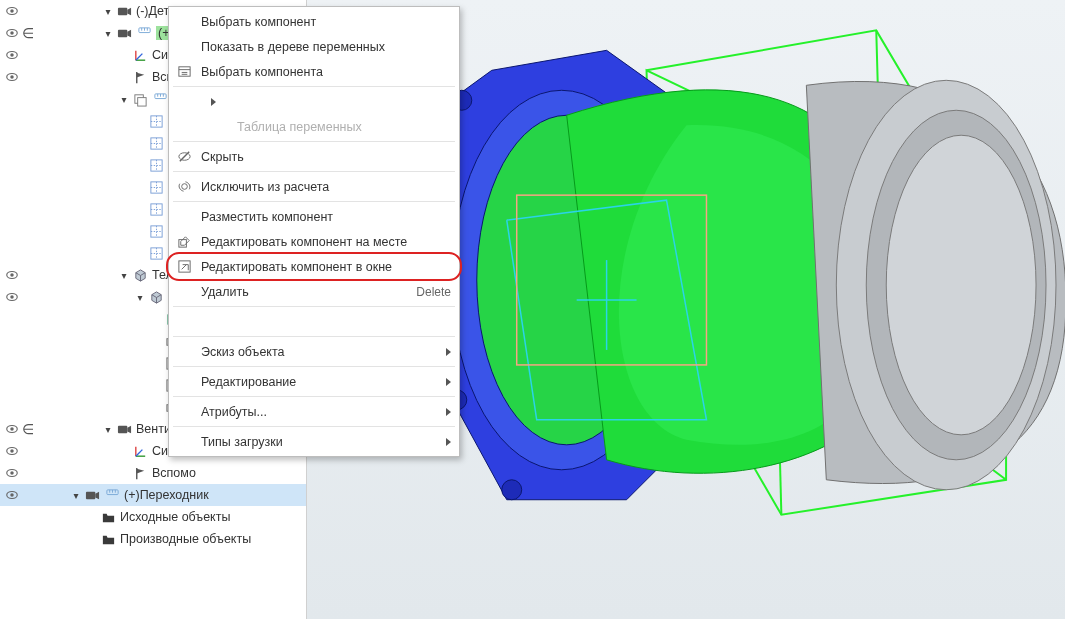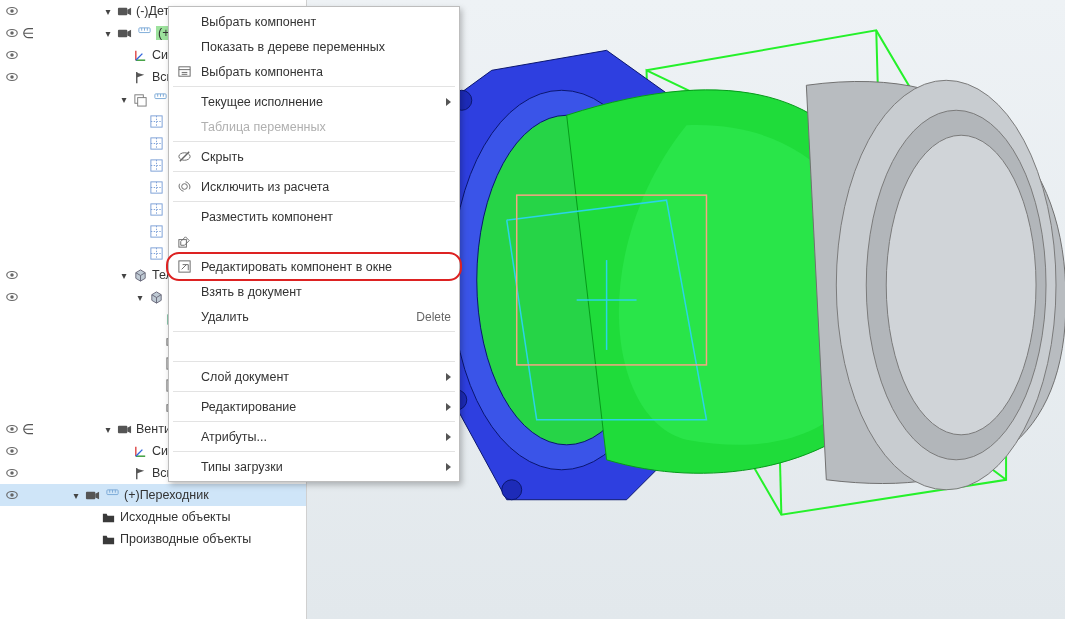--- a/index.html
+++ b/index.html
@@ -97,21 +97,21 @@
     z-index: 100;
     padding: 2px 0;
   }
   .ctx-item {
     display: flex;
     align-items: center;
     height: 25px;
     padding: 0 8px 0 6px;
     position: relative;
   }
-  .ctx-item.disabled { color: #b0b0b0; }
+  .ctx-item.disabled { color: #b0b0b0; gap: 36px; }
   .ctx-icon {
     width: 18px;
     height: 18px;
     display: inline-flex;
     align-items: center;
     justify-content: center;
     margin-right: 8px;
     font-size: 13px;
     color: #555;
   }
@@ -678,21 +678,20 @@
           <line x1="2" y1="6" x2="14" y2="6" stroke="#666"></line>
           <line x1="5" y1="9" x2="11" y2="9" stroke="#666"></line>
           <line x1="5" y1="11" x2="11" y2="11" stroke="#666"></line>
         </svg>
       </span>
       <span class="ctx-label">Выбрать компонента</span>
     </div>
     <div class="ctx-sep"></div>
     <div class="ctx-item">
       <span class="ctx-icon"></span>
-      <span class="ctx-label">Текущее исполнение</span>
       <span class="ctx-sub"></span>
     </div>
     <div class="ctx-item disabled">
       <span class="ctx-icon"></span>
       <span class="ctx-label">Таблица переменных</span>
     </div>
     <div class="ctx-sep"></div>
     <div class="ctx-item">
       <span class="ctx-icon">
         <svg width="15" height="15" viewBox="0 0 16 16">
@@ -718,49 +717,46 @@
       <span class="ctx-icon"></span>
       <span class="ctx-label">Разместить компонент</span>
     </div>
     <div class="ctx-item">
       <span class="ctx-icon">
         <svg width="15" height="15" viewBox="0 0 16 16">
           <rect x="2" y="6" width="8" height="8" fill="none" stroke="#666"></rect>
           <path d="M9,3 L13,7 L8,12 L4,12 L4,8 Z" fill="none" stroke="#666"></path>
         </svg>
       </span>
+      <span class="ctx-label">Редактировать компонент на месте</span>
     </div>
     <div class="ctx-item" style="position: relative;">
       <span class="ctx-icon">
         <svg width="15" height="15" viewBox="0 0 16 16">
           <rect x="2" y="2" width="12" height="12" fill="none" stroke="#666"></rect>
           <path d="M6,6 L12,6 L12,12" fill="none" stroke="#666"></path>
           <path d="M5,11 L10,6" stroke="#666"></path>
         </svg>
       </span>
       <span class="ctx-label">Редактировать компонент в окне</span>
       <div class="ctx-highlight" style="inset: -2px -3px;"></div>
     </div>
     <div class="ctx-item">
       <span class="ctx-icon"></span>
-      <span class="ctx-label">Взять в документ</span>
-    </div>
-    <div class="ctx-item">
-      <span class="ctx-icon"></span>
       <span class="ctx-label">Удалить</span>
       <span class="ctx-shortcut">Delete</span>
     </div>
     <div class="ctx-sep"></div>
     <div class="ctx-item">
       <span class="ctx-icon"></span>
     </div>
     <div class="ctx-sep"></div>
     <div class="ctx-item">
       <span class="ctx-icon"></span>
-      <span class="ctx-label">Слой документ</span>
+      <span class="ctx-label">Эскиз объекта</span>
       <span class="ctx-sub"></span>
     </div>
     <div class="ctx-sep"></div>
     <div class="ctx-item">
       <span class="ctx-icon"></span>
       <span class="ctx-label">Редактирование</span>
       <span class="ctx-sub"></span>
     </div>
     <div class="ctx-sep"></div>
     <div class="ctx-item">

